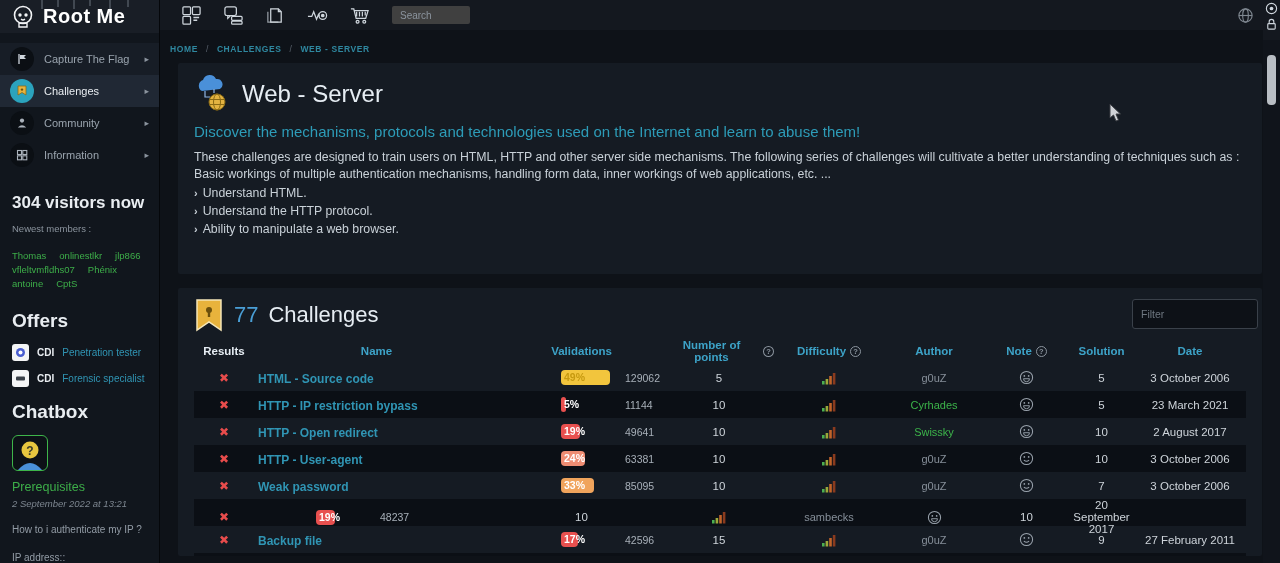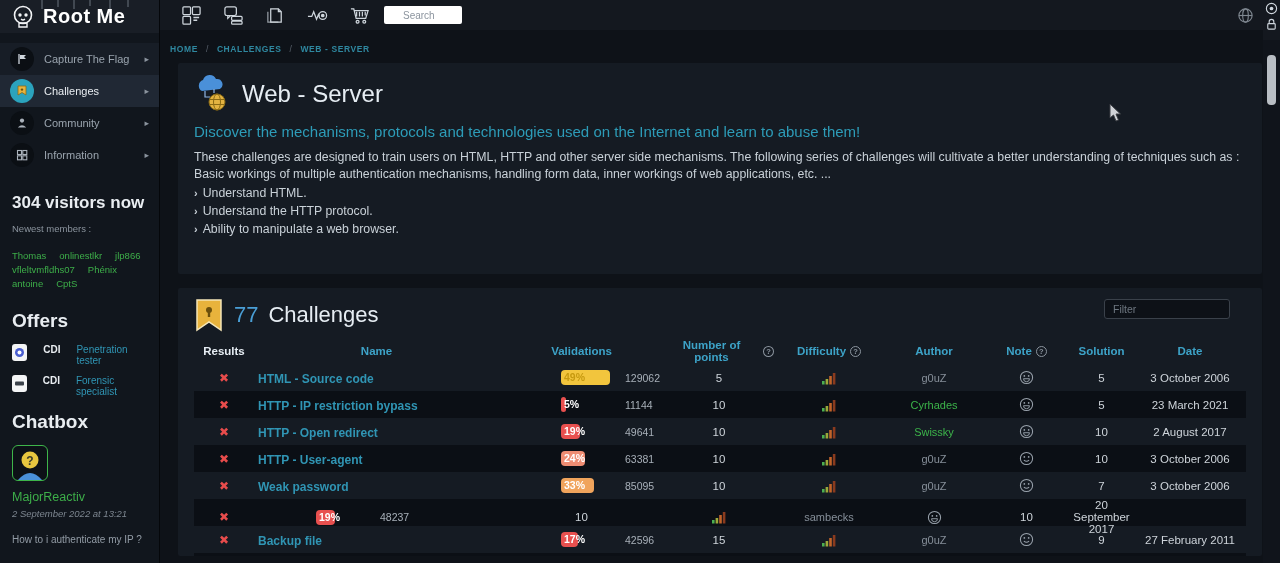--- a/index.html
+++ b/index.html
@@ -20,56 +20,56 @@
   .menu-item.active { background:#202834; }
   .menu-item.active .mi-label { color:#e9edf1; }
   .mi-circle { width:24px; height:24px; border-radius:50%; background:#0b0f14; display:flex; align-items:center; justify-content:center; }
   .mi-circle.teal { background:#2ba3bd; }
   .side-body { padding:10px 12px 0 12px; }
   .visitors { color:#e9edf1; font-size:17px; font-weight:bold; margin:12px 0 10px; }
   .newest-label { color:#8b949e; font-size:9.5px; margin-bottom:16px; }
   .members { display:flex; flex-wrap:wrap; column-gap:13px; row-gap:3px; margin-bottom:21px; }
   .members a { color:#3dae49; font-size:9.5px; text-decoration:none; }
   .section-h { color:#e9edf1; font-size:19px; font-weight:bold; margin:14px 0 12px; }
-  .offer-row { display:flex; gap:16px; margin-bottom:9px; }
+  .offer-row { display:flex; align-items:center; gap:8px; margin-bottom:9px; }
   .offer-logo { width:17px; height:17px; background:#f4f5f6; border-radius:3px; display:flex; align-items:center; justify-content:center; }
   .offer-tag { color:#e9edf1; font-size:10px; font-weight:bold; }
   .offer-link { color:#3095b4; font-size:10px; text-decoration:none; }
   .chat-avatar { width:36px; height:36px; border:1px solid #3eb54a; border-radius:6px; background:#0d1117; overflow:hidden; margin:2px 0 6px; }
   .chat-user { color:#3dae49; font-size:12.5px; margin-bottom:4px; display:inline-block; text-decoration:none; }
   .chat-time { color:#7d8690; font-size:9.5px; font-style:italic; margin-bottom:14px; }
   .chat-line { color:#939ca6; font-size:10px; line-height:14px; }
   .chat-gap { height:14px; }
 
   
   .main { flex:1; position:relative; height:100%; }
   .topbar { height:30px; background:#14181f; display:flex; align-items:center; padding-left:10px; }
   .tb-icon { width:42px; display:flex; justify-content:center; cursor:pointer; }
-  .search-input { width:78px; height:18px; background:#ffffff; border:none; border-radius:2px;
-    color:#8b949e; font-size:10px; padding:0 19px; margin-left:4px; font-family:inherit; }
+  .search-input { width:78px; height:18px; background:#404040; border:none; border-radius:2px;
+    color:#8b949e; font-size:10px; padding:0 8px; margin-left:12px; font-family:inherit; }
   .search-input::placeholder { color:#8b949e; }
   .tb-right { margin-left:auto; margin-right:26px; display:flex; align-items:center; }
   .crumbs { padding:14px 0 0 10px; font-size:8.5px; letter-spacing:.6px; display:flex; gap:8px; align-items:center; }
   .crumbs a { color:#2f88a0; text-decoration:none; font-weight:bold; }
   .crumb-sep { color:#5a636d; }
   .panel { background:#151b23; margin:0 18px 0 18px; border-radius:2px; }
   .cat-panel { margin-top:9px; padding:12px 16px 16px; height:211px; }
   .cat-head { display:flex; align-items:center; gap:10px; }
   .cat-title { color:#e6edf3; font-size:24px; font-weight:normal; }
   .cat-sub { color:#2d9cb8; font-size:15px; margin-top:10px; }
   .cat-desc { color:#c9d1d8; font-size:12.3px; line-height:16.5px; margin-top:9px; }
   .prereq-label { color:#c9d1d8; font-size:12.3px; margin-top:14px; }
   .prereq-item { color:#c9d1d8; font-size:12.3px; margin-top:4px; display:flex; gap:5px; }
   .prereq-bullet { color:#c9d1d8; font-weight:bold; font-size:11px; padding-top:1px; }
 
   .ch-panel { margin-top:14px; height:268px; overflow:hidden; position:relative; }
   .ch-head { display:flex; align-items:center; gap:10px; padding:10px 16px 6px; }
   .ch-count { color:#4a9fd6; font-size:22px; font-weight:normal; }
   .ch-title { color:#e6edf3; font-size:22px; font-weight:normal; }
-  .filter-input { position:absolute; top:11px; right:32px; width:126px; height:20px; background:#0d1117;
+  .filter-input { position:absolute; top:11px; right:4px; width:126px; height:30px; background:#0d1117;
     border:1px solid #3a414a; border-radius:3px; color:#8b949e; font-size:10.5px; padding:0 8px; font-family:inherit; }
   .filter-input::placeholder { color:#6e7780; }
 
   .t-grid { display:grid; grid-template-columns:60px 245px 165px 110px 110px 100px 85px 65px 1fr; align-items:center; }
   .t-head { padding:0 16px; height:26px; }
   .t-head .th { color:#3da3c8; font-size:11.5px; font-weight:bold; text-align:center; display:flex; justify-content:center; align-items:center; gap:4px; }
   .t-head .th.results { color:#e6edf3; }
   .t-head .th.name-h { justify-content:center; }
   .help-circle { width:11px; height:11px; border:1px solid #8b949e; border-radius:50%; color:#8b949e;
     font-size:7.5px; display:inline-flex; align-items:center; justify-content:center; font-weight:bold; cursor:pointer; }
@@ -204,21 +204,21 @@
       </div>
 
       <div class="section-h">Chatbox</div>
       <div class="chat-avatar">
         <svg width="34" height="34" viewBox="0 0 34 34">
           <path d="M5 34 q12 -14 24 0 z" fill="#4a90d9"></path>
           <circle cx="17" cy="14" r="8.5" fill="#e8c63f"></circle>
           <text x="17" y="18.5" font-size="12" font-weight="bold" fill="#3a3a2a" text-anchor="middle" font-family="Liberation Sans, sans-serif">?</text>
         </svg>
       </div>
-      <div><a href="#" class="chat-user">MajorReactiv</a></div>
+      <div><a href="#" class="chat-user">Prerequisites</a></div>
       <div class="chat-time">2 September 2022 at 13:21</div>
       <div class="chat-line">How to i authenticate my IP ?</div>
       <div class="chat-gap"></div>
       <div class="chat-line">IP address::</div>
       <div class="chat-line">REDACTED</div>
       <div class="chat-line">is not authorized to access</div>
 
     </div>
   </aside>
 

